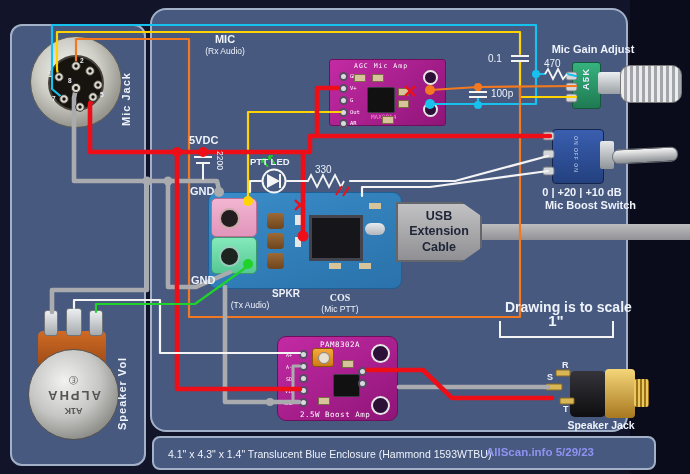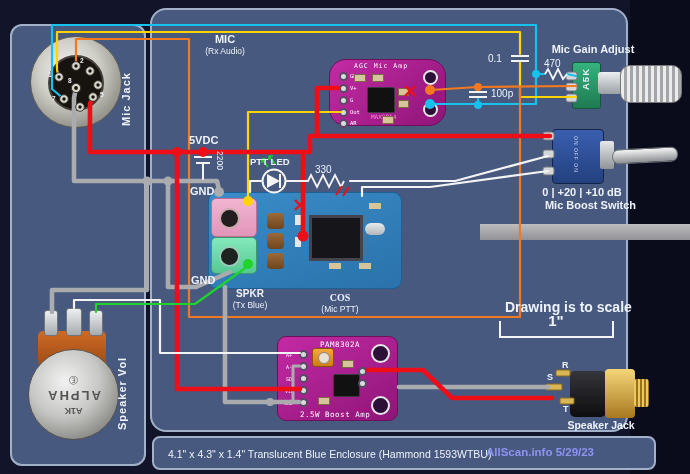--- a/index.html
+++ b/index.html
@@ -42,21 +42,21 @@
   <div class="comp" style="left:28px;top:349px;width:89px;height:89px;border-radius:50%;border:1px solid #55524e;
               background:radial-gradient(circle at 40% 35%, #f2f2f2, #c6c6c4 45%, #8e8e8a 75%, #6d6d69);">
     <div style="position:absolute;left:0;top:0;width:100%;height:100%;transform:rotate(180deg);
                 display:flex;flex-direction:column;align-items:center;justify-content:center;color:#555;">
       <span style="font:700 9px 'Liberation Sans',sans-serif;">A1K</span>
       <span style="font:700 13px 'Liberation Sans',sans-serif;letter-spacing:2px;margin-top:3px;">ALPHA</span>
       <span style="font:400 9px 'DejaVu Sans',sans-serif;margin-top:2px;">Ⓔ</span>
     </div>
   </div>
 
-  <div class="board" style="left:329px;top:59px;width:117px;height:67px;border-radius:17px;
+  <div class="board" style="left:329px;top:59px;width:117px;height:67px;border-radius:3px;
               background:linear-gradient(135deg,#c32aa4,#8f1578);border:1px solid #6e0f5c;">
     <span class="silk" style="left:24px;top:2px;font-size:6.5px;letter-spacing:1px;">AGC Mic Amp</span>
     <div class="abs" style="left:37px;top:27px;width:26px;height:24px;background:#111;border-radius:2px;border:1px solid #3a3a42;"></div>
     <span class="silk" style="left:41px;top:53px;font-size:6px;color:#f0c;color:#f8d ;">MAX9814</span>
     <div class="hole" style="left:93px;top:10px;width:15px;height:15px;"></div>
     <div class="hole" style="left:93px;top:42px;width:15px;height:15px;"></div>
     <div class="pinc" style="left:9px;top:12px;"></div>
     <div class="pinc" style="left:9px;top:24px;"></div>
     <div class="pinc" style="left:9px;top:36px;"></div>
     <div class="pinc" style="left:9px;top:48px;"></div>
@@ -128,20 +128,28 @@
               background:repeating-linear-gradient(90deg,#ececec 0 3px,#a2a6ab 3px 6px);"></div>
 
   <div class="comp" style="left:552px;top:129px;width:50px;height:53px;background:linear-gradient(#3a5fb0,#23407e);border-radius:4px;border:1px solid #15244a;">
     <span style="position:absolute;left:20px;top:6px;writing-mode:vertical-rl;color:#cfd8f0;
                  font:400 5px 'Liberation Sans',sans-serif;letter-spacing:1px;">ON OFF ON</span>
   </div>
   <div class="comp" style="left:600px;top:141px;width:14px;height:28px;background:linear-gradient(#e6e8ea,#8f9499);border-radius:2px;"></div>
   <div class="comp" style="left:612px;top:148px;width:64px;height:13px;border-radius:7px;transform:rotate(-3deg);
               background:linear-gradient(#f4f4f4,#8c9094);border:1px solid #6e7378;"></div>
 
+  <div class="comp" style="left:396px;top:202px;width:86px;height:60px;background:linear-gradient(#c2c2c4,#909094);
+              border:2px solid #63666b;box-sizing:border-box;z-index:3;
+              clip-path:polygon(0 0,76% 0,100% 24%,100% 76%,76% 100%,0 100%);
+              display:flex;flex-direction:column;justify-content:center;text-align:center;">
+    <span style="font:700 12.5px 'Liberation Sans',sans-serif;color:#20263a;line-height:1.25;">USB</span>
+    <span style="font:700 12.5px 'Liberation Sans',sans-serif;color:#20263a;line-height:1.25;">Extension</span>
+    <span style="font:700 12.5px 'Liberation Sans',sans-serif;color:#20263a;line-height:1.25;">Cable</span>
+  </div>
   <div class="comp" style="left:480px;top:224px;width:210px;height:16px;background:linear-gradient(#bdbdc0,#929296);z-index:2;"></div>
 
   <div class="comp" style="left:570px;top:371px;width:36px;height:46px;background:linear-gradient(#34343a,#0e0e10);border-radius:5px;"></div>
   <div class="comp" style="left:605px;top:369px;width:30px;height:49px;border-radius:4px;
               background:linear-gradient(#f4d678,#a87820);"></div>
   <div class="comp" style="left:634px;top:379px;width:15px;height:28px;border-radius:3px;
               background:repeating-linear-gradient(90deg,#ecc860 0 2px,#9a7018 2px 4px);"></div>
 
   <svg class="overlay" width="690" height="474" viewBox="0 0 690 474">
 
@@ -265,22 +273,22 @@
 
   <span class="lbl" style="left:488px;top:53px;font-size:10px;font-weight:400;">0.1</span>
   <span class="lbl" style="left:544px;top:58px;font-size:10px;font-weight:400;">470</span>
   <span class="lbl" style="left:491px;top:88px;font-size:10px;font-weight:400;">100p</span>
   <span class="lbl" style="left:548px;top:43px;width:90px;">Mic Gain Adjust</span>
 
   <span class="lbl" style="left:532px;top:186px;width:100px;">0 | +20 | +10 dB</span>
   <span class="lbl" style="left:528px;top:199px;width:108px;text-align:right;">Mic Boost Switch</span>
 
   <span class="lbl" style="left:191px;top:274px;">GND</span>
-  <span class="lbl" style="left:228px;top:288px;width:44px;font-size:10px;">SPKR</span>
-  <span class="lbl sub" style="left:220px;top:300px;width:60px;">(Tx Blue)</span>
+  <span class="lbl" style="left:228px;top:288px;width:44px;font-size:10px;padding-left:36px;">SPKR</span>
+  <span class="lbl sub" style="left:220px;top:300px;width:60px;">(Tx Audio)</span>
   <span class="lbl" style="left:318px;top:292px;width:44px;font-size:10px;font-family:Liberation Serif, serif;">COS</span>
   <span class="lbl sub" style="left:312px;top:304px;width:56px;">(Mic PTT)</span>
 
   <span class="lbl" style="left:505px;top:299px;width:105px;font-size:14px;">Drawing is to scale</span>
   <span class="lbl" style="left:536px;top:312px;width:40px;font-size:15px;">1"</span>
 
   <span class="lbl" style="left:562px;top:360px;font-size:9px;">R</span>
   <span class="lbl" style="left:547px;top:372px;font-size:9px;">S</span>
   <span class="lbl" style="left:563px;top:404px;font-size:9px;">T</span>
   <span class="lbl" style="left:565px;top:419px;width:72px;font-size:10.5px;">Speaker Jack</span>

